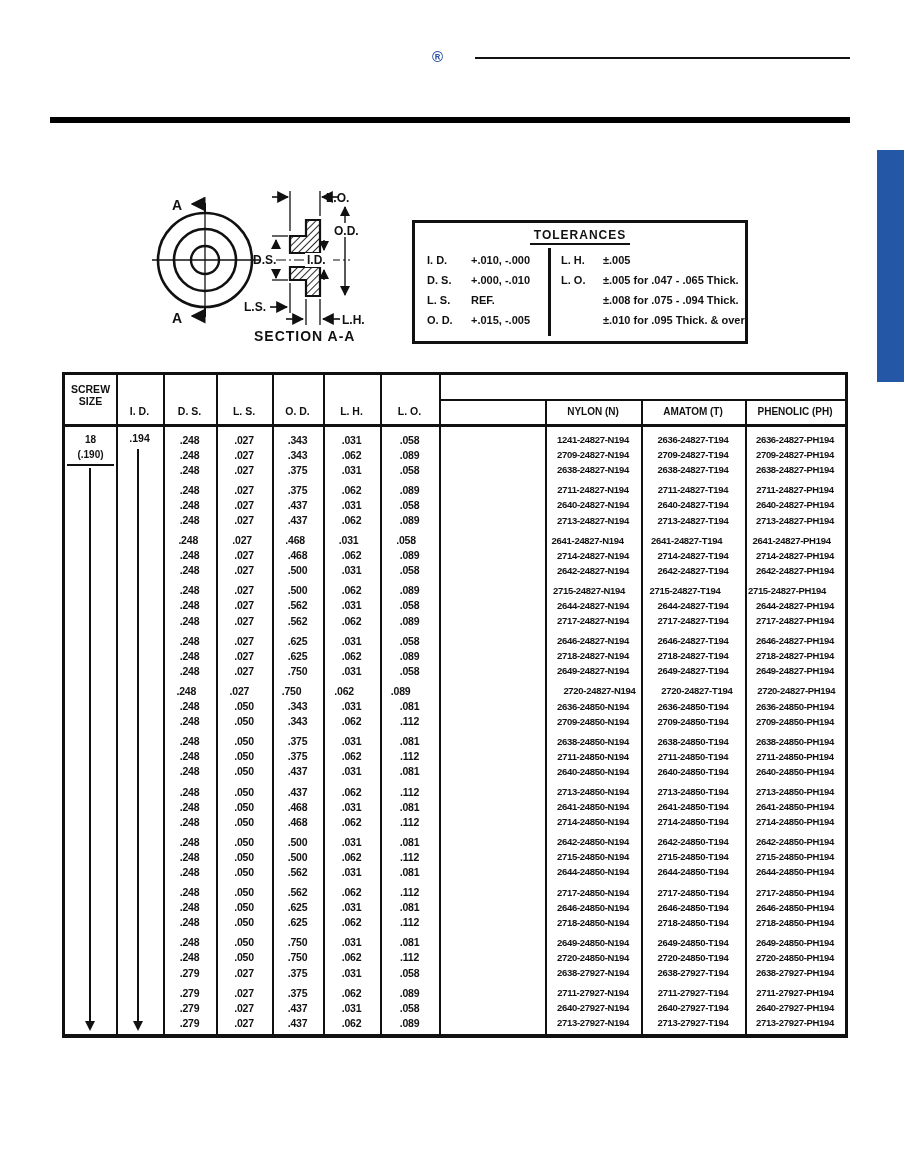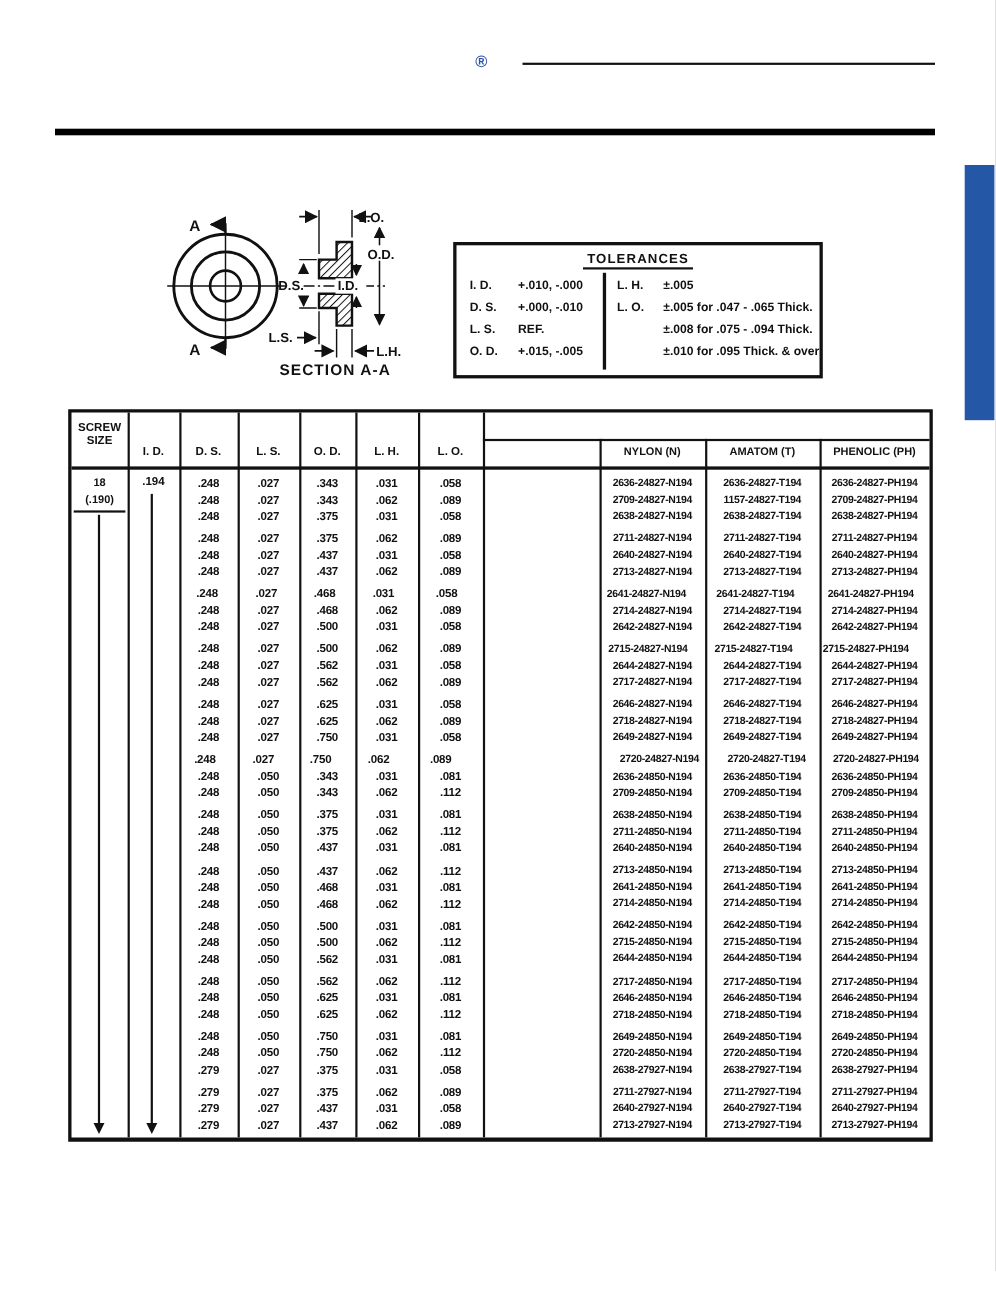--- a/index.html
+++ b/index.html
@@ -202,35 +202,35 @@
         <div class="g">
           <div class="r">
             <div class="c" style="width: 51px;"></div>
             <div class="c" style="width: 47px;"></div>
             <div class="c" style="width: 53px;">.248</div>
             <div class="c" style="width: 56px;">.027</div>
             <div class="c" style="width: 51px;">.343</div>
             <div class="c" style="width: 57px;">.031</div>
             <div class="c" style="width: 59px;">.058</div>
             <div class="c" style="width: 106px;"></div>
-            <div class="c pn" style="width: 96px;">2636-24827-N194</div>
+            <div class="c pn" style="width: 96px;">1241-24827-N194</div>
             <div class="c pn" style="width: 104px;">2636-24827-T194</div>
             <div class="c pn" style="width: 100px;">2636-24827-PH194</div>
           </div>
           <div class="r">
             <div class="c" style="width: 51px;"></div>
             <div class="c" style="width: 47px;"></div>
             <div class="c" style="width: 53px;">.248</div>
             <div class="c" style="width: 56px;">.027</div>
             <div class="c" style="width: 51px;">.343</div>
             <div class="c" style="width: 57px;">.062</div>
             <div class="c" style="width: 59px;">.089</div>
             <div class="c" style="width: 106px;"></div>
             <div class="c pn" style="width: 96px;">2709-24827-N194</div>
-            <div class="c pn" style="width: 104px;">1157-24827-T194</div>
+            <div class="c pn" style="width: 104px;">2709-24827-T194</div>
             <div class="c pn" style="width: 100px;">2709-24827-PH194</div>
           </div>
           <div class="r">
             <div class="c" style="width: 51px;"></div>
             <div class="c" style="width: 47px;"></div>
             <div class="c" style="width: 53px;">.248</div>
             <div class="c" style="width: 56px;">.027</div>
             <div class="c" style="width: 51px;">.375</div>
             <div class="c" style="width: 57px;">.031</div>
             <div class="c" style="width: 59px;">.058</div>

